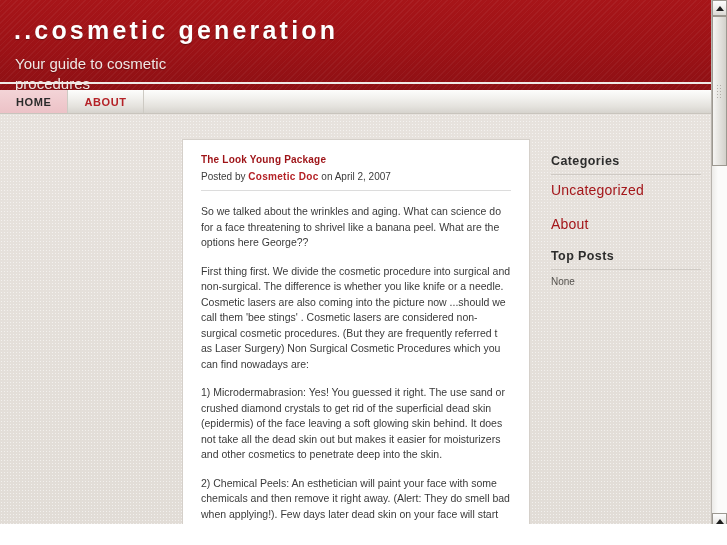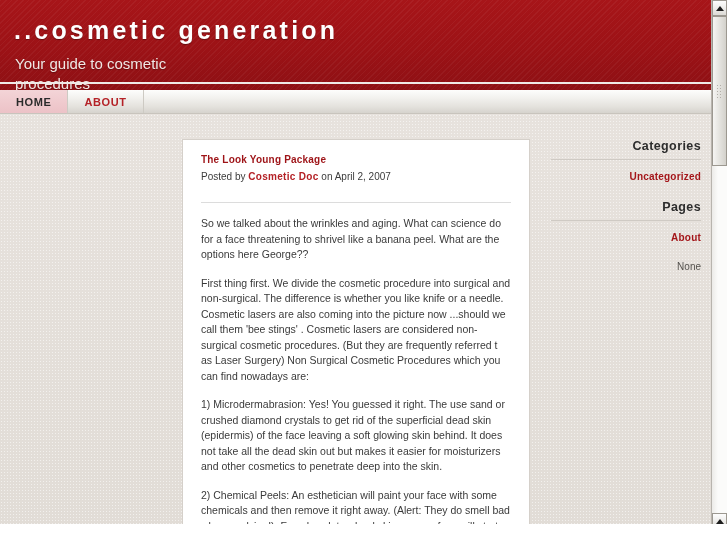--- a/index.html
+++ b/index.html
@@ -146,21 +146,21 @@
   .post-title {
     margin: 0 0 6px 0;
     font-size: 10px;
     font-weight: bold;
     color: #9e1317;
     letter-spacing: 0.2px;
   }
 
   .post-meta {
     margin: 0 0 13px 0;
-    padding-bottom: 20px;
+    padding-bottom: 8px;
     font-size: 10px;
     color: #3c3c3c;
     border-bottom: 1px solid #dcdcdc;
   }
   .post-meta a {
     color: #b42126;
     font-weight: bold;
     text-decoration: none;
     letter-spacing: 0.3px;
   }
@@ -170,39 +170,38 @@
     font-size: 10.5px;
     line-height: 15.5px;
     color: #3a3a3a;
   }
   .post-body p:last-child { margin-bottom: 0; }
 
   
   #sidebar {
     position: absolute;
     left: 551px;
-    top: 25px;
+    top: 40px;
     width: 150px;
-    text-align: right;
   }
   .widget { margin-bottom: 16px; }
   .widget-title {
     margin: 0 0 6px 0;
     padding-bottom: 6px;
     font-size: 12.5px;
     font-weight: bold;
     color: #2d2d2d;
     letter-spacing: 0.4px;
     border-bottom: 1px solid #cfcac4;
   }
   .widget ul { list-style: none; margin: 0; padding: 0; }
   .widget li { margin: 0 0 4px 0; }
   .widget a {
-    font-size: 10px;
-    font-weight: bold;
+    font-size: 14px;
+    font-weight: normal;
     color: #a4161a;
     text-decoration: none;
     letter-spacing: 0.2px;
   }
   .widget .empty {
     font-size: 10px;
     color: #55524e;
   }
 
   
@@ -305,29 +304,29 @@
         <div class="widget">
           <h3 class="widget-title">Categories</h3>
           <ul>
             <li>
               <a href="#">Uncategorized</a>
             </li>
           </ul>
         </div>
 
         <div class="widget">
-          <h3 class="widget-title">Pages</h3>
           <ul>
             <li>
               <a href="#">About</a>
             </li>
           </ul>
         </div>
 
         <div class="widget">
+          <h3 class="widget-title">Top Posts</h3>
           <div class="empty">None</div>
         </div>
 
       </div>
 
     </div>
   </div>
 
   <div id="scrollbar">
     <div class="sb-btn" id="sb-btn-top">

